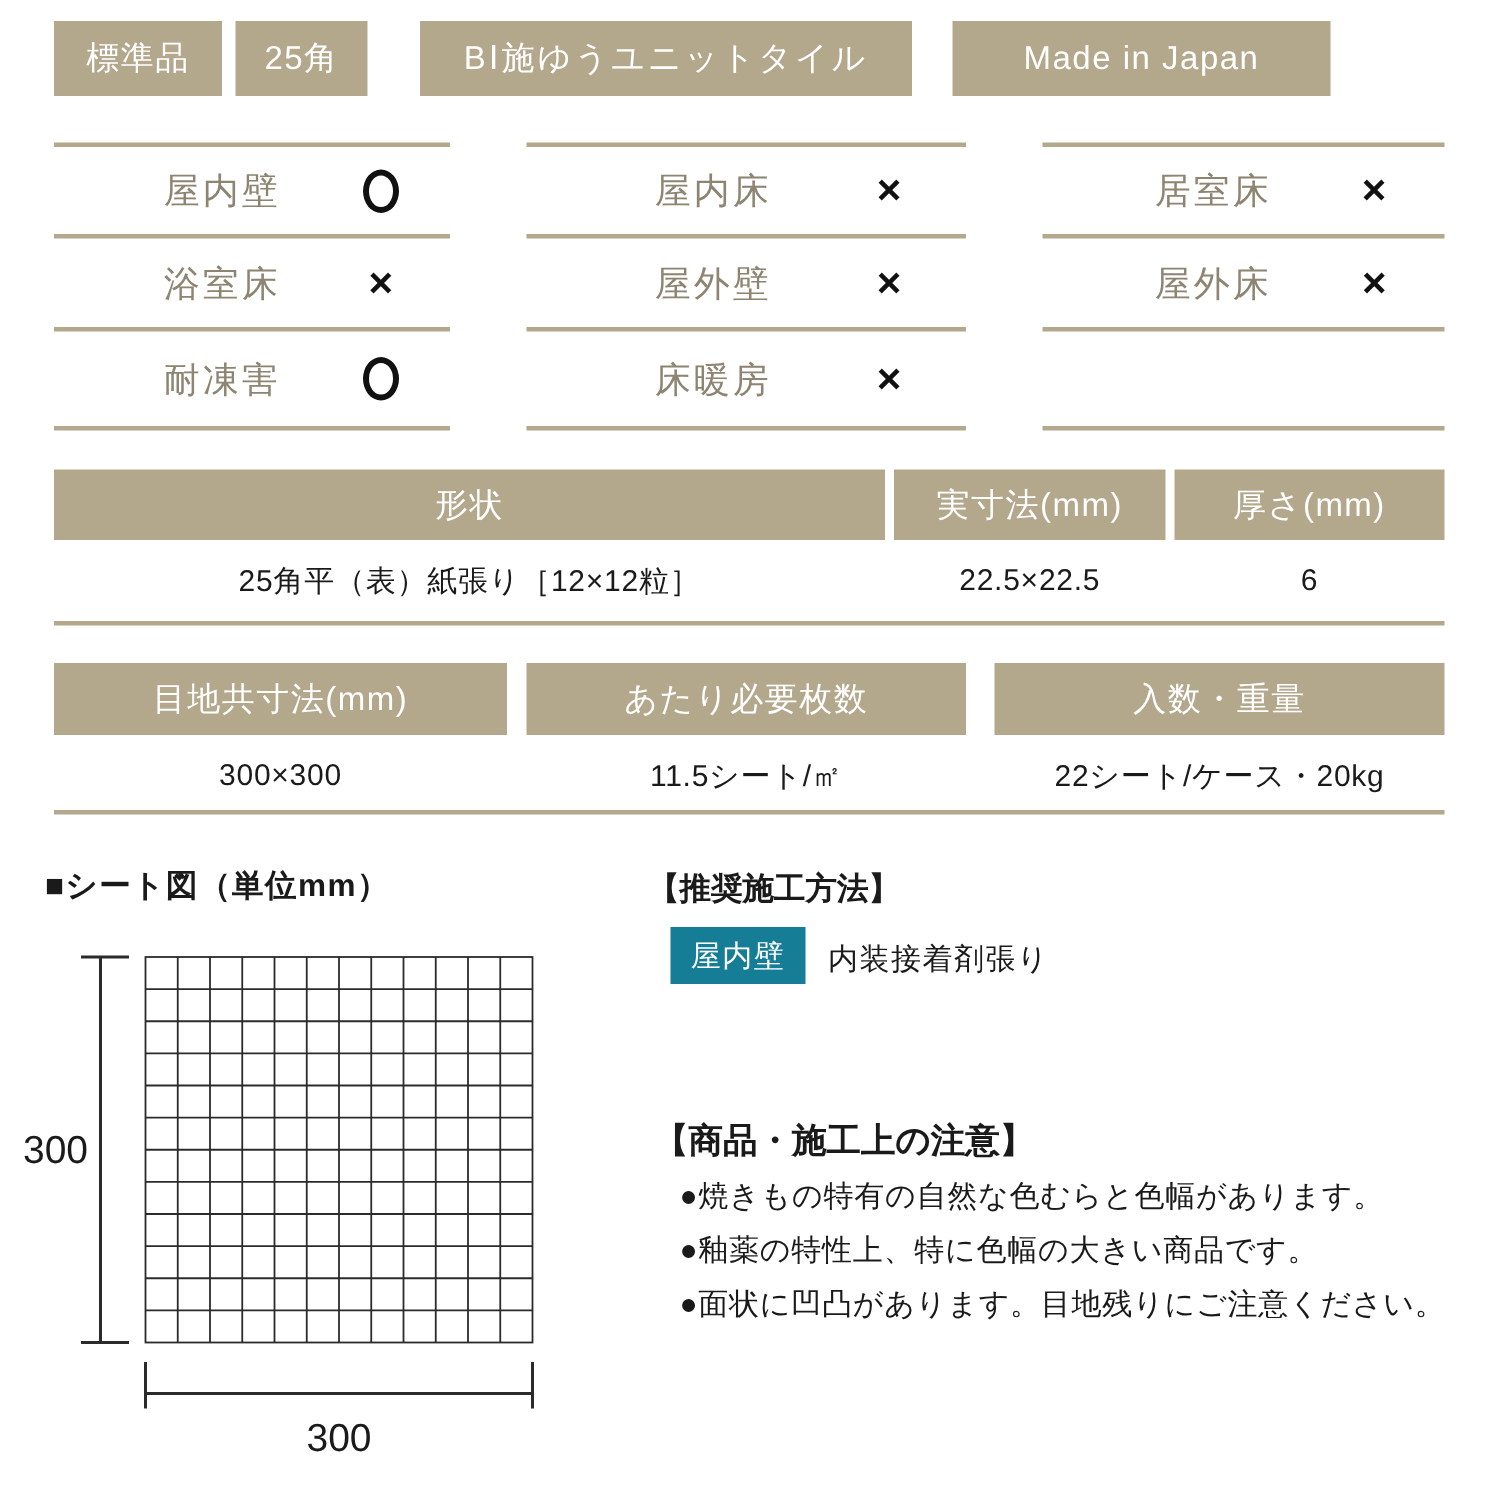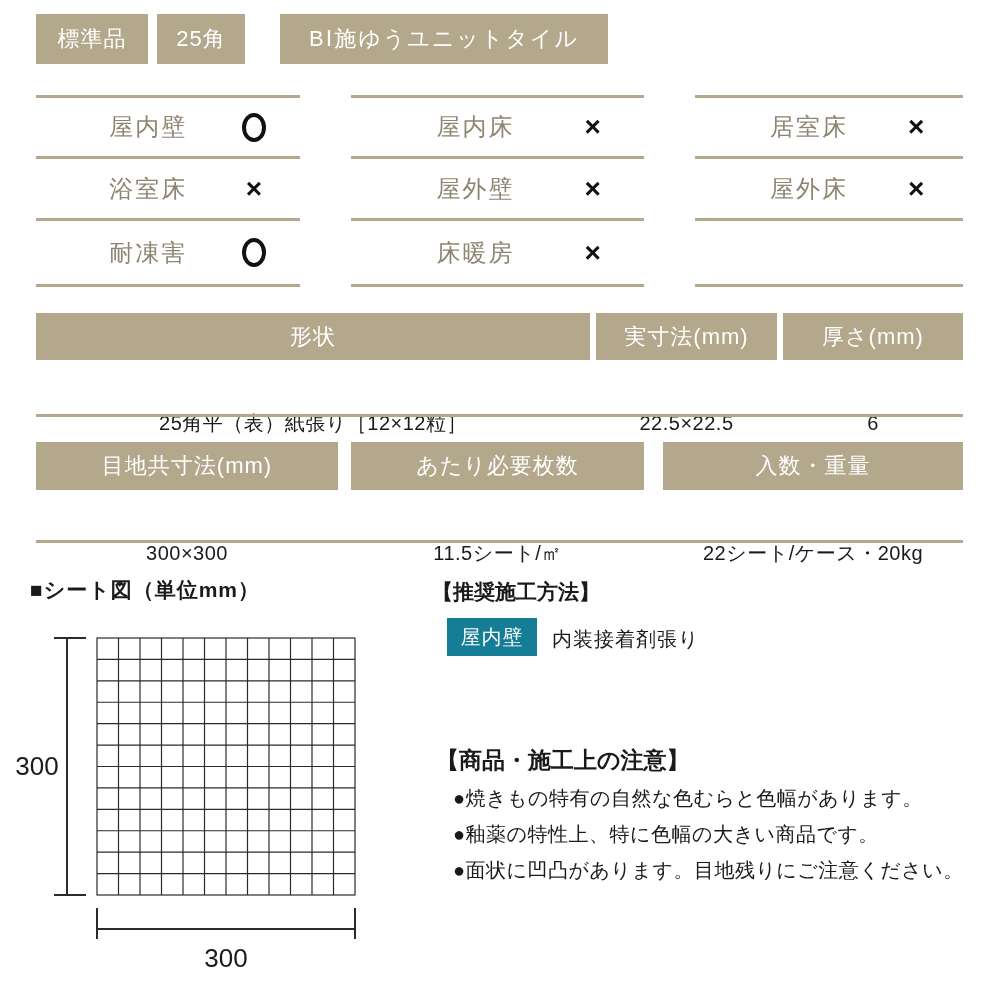--- a/index.html
+++ b/index.html
@@ -44,21 +44,21 @@
   .spec1 .c0{left:36px;width:554px;}
   .spec1 .c1{left:596px;width:181px;}
   .spec1 .c2{left:783px;width:180px;}
   .spec2 .c0{left:36px;width:302px;}
   .spec2 .c1{left:351px;width:293px;}
   .spec2 .c2{left:663px;width:300px;}
   .spec-header{height:47px;background:var(--tan);color:#fff;display:flex;
     align-items:center;justify-content:center;font-size:22px;letter-spacing:1px;}
   .spec2 .spec-header{height:48px;}
   .spec-value{height:54px;display:flex;align-items:center;justify-content:center;
-    font-size:20px;color:var(--ink);letter-spacing:0.5px;margin-top:36px;}
+    font-size:20px;color:var(--ink);letter-spacing:0.5px;}
   .divider{position:absolute;left:36px;width:927px;height:3px;background:var(--tan);}
   .div1{top:414px;}
   .div2{top:540px;}
   
   .sheet-title{position:absolute;left:30px;top:576px;font-size:21px;font-weight:700;letter-spacing:1px;}
   #sheet-svg{position:absolute;left:10px;top:608px;}
   #sheet-svg line, #sheet-svg rect{stroke:#2b2b2b;stroke-width:1.2;fill:none;}
   #sheet-svg .dim{stroke-width:2;}
   #sheet-svg text{font-family:"Liberation Sans","DejaVu Sans",sans-serif;
     font-size:26px;fill:#1a1a1a;}
@@ -73,20 +73,21 @@
 </style>
 </head>
 <body>
 
 <div class="page">
 
   <div class="badge-row">
       <div class="badge badge-0">標準品</div>
       <div class="badge badge-1">25角</div>
       <div class="badge badge-2">BⅠ施ゆうユニットタイル</div>
+      <div class="badge badge-3">Made in Japan</div>
     </div>
 
   <div class="suit-grid">
       <div class="suit-col suit-col-0">
         <div class="suit-row">
           <span class="suit-label">屋内壁</span>
           <span class="suit-mark">
             <span class="circle-mark"></span>
           </span>
         </div>

